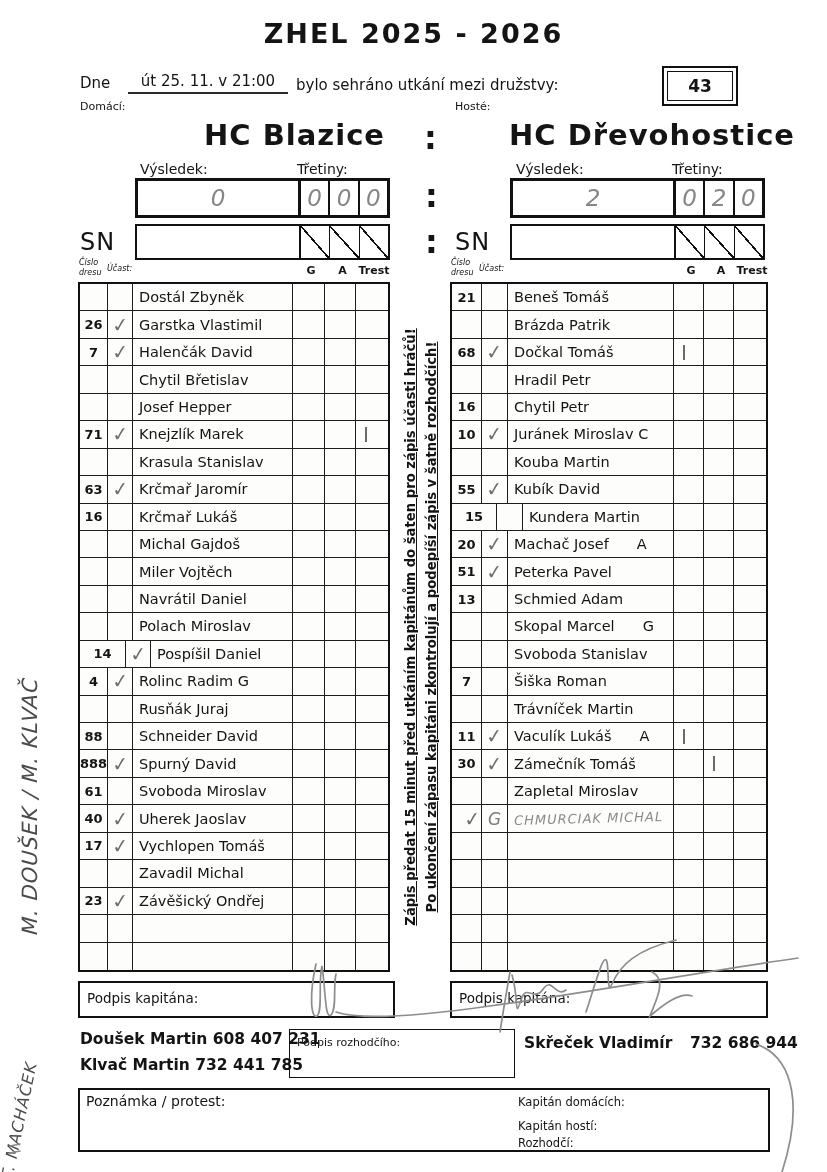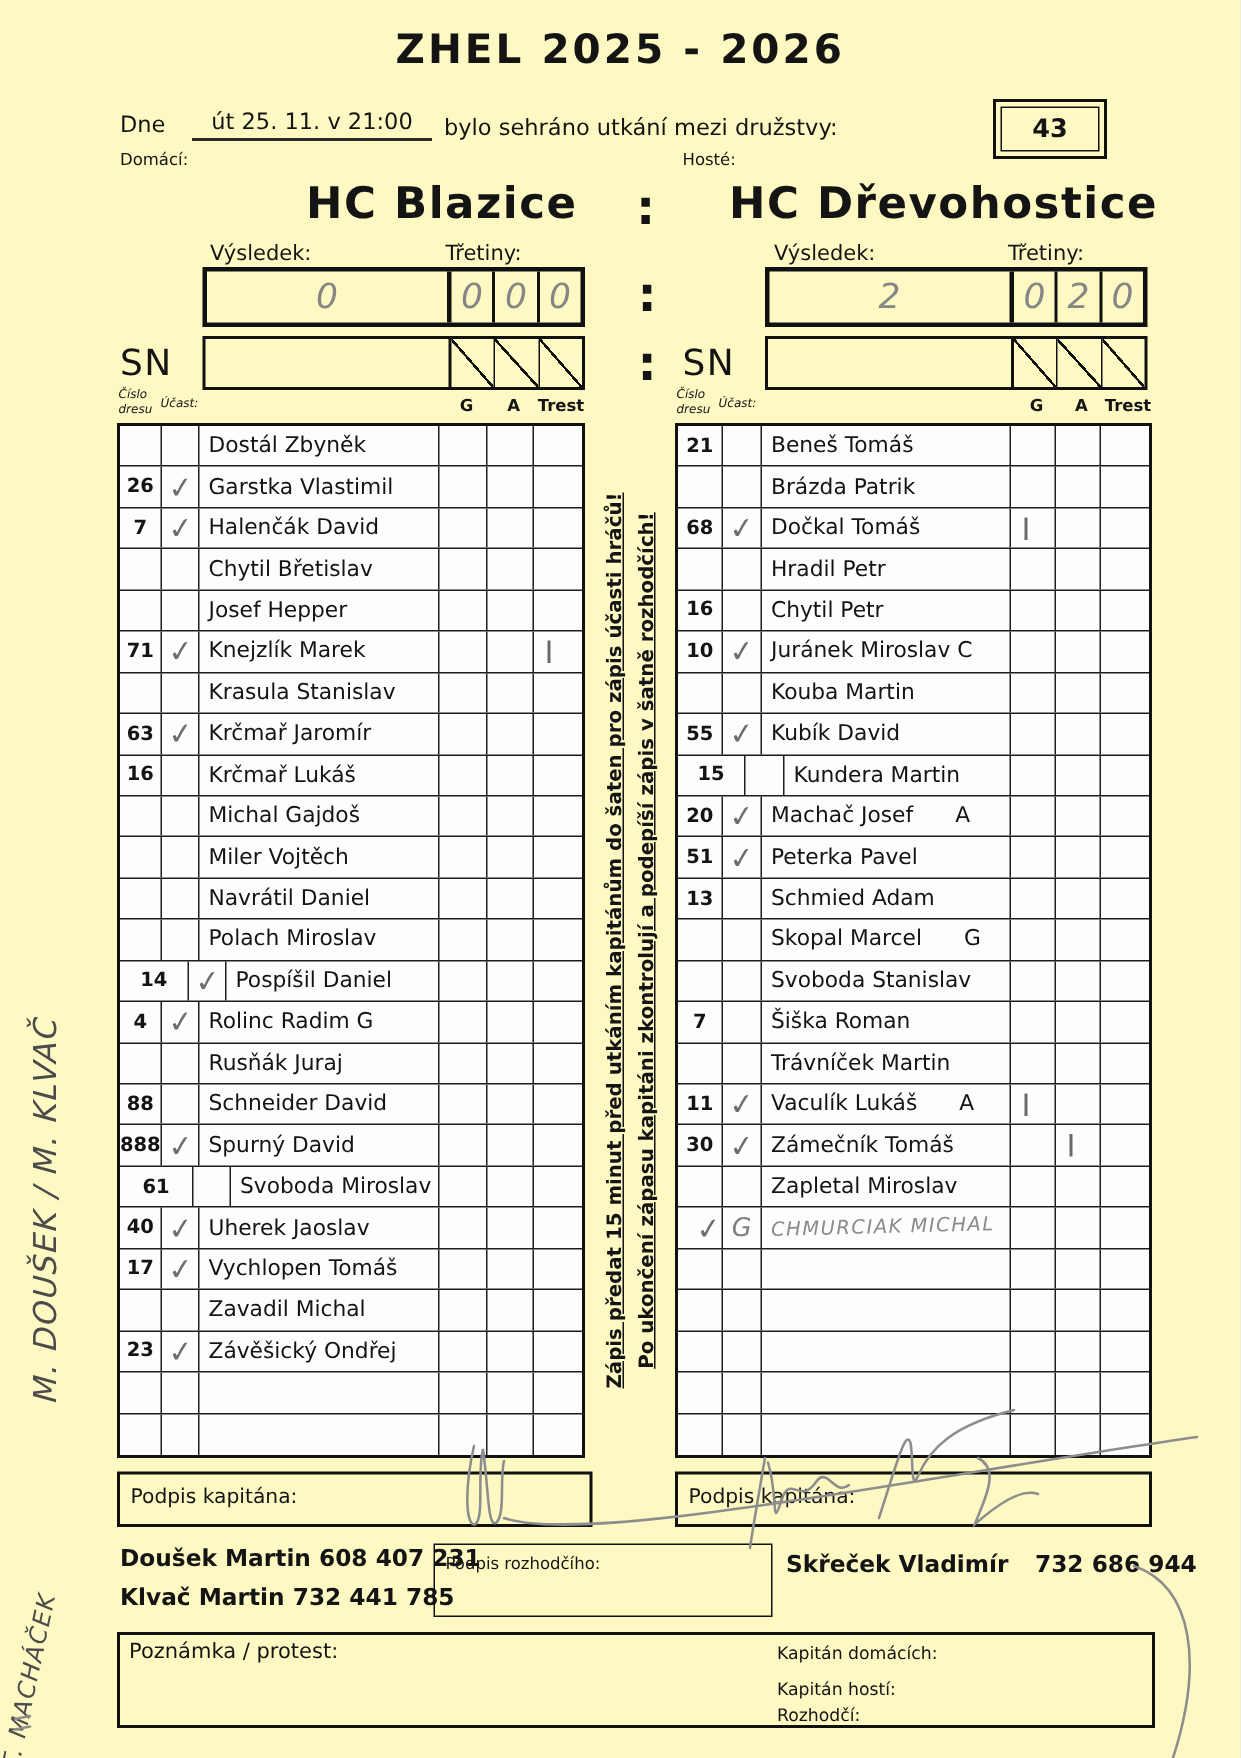--- a/index.html
+++ b/index.html
@@ -1,16 +1,16 @@
 <!DOCTYPE html>
 <html><head>
 <meta charset="utf-8">
 <style>
   html,body{margin:0;padding:0;background:#e8e8e8;}
-  .page{position:relative;width:827px;height:1172px;background:#fef9c3;margin:0 auto;overflow:hidden;
+  .page{position:relative;width:827px;height:1172px;background:#ffffff;margin:0 auto;overflow:hidden;
         font-family:"DejaVu Sans","Liberation Sans",sans-serif;color:#141414;}
   .abs{position:absolute;}
   .title{left:0;top:18px;width:100%;text-align:center;font-size:27px;font-weight:bold;letter-spacing:2px;}
   .lbl{font-size:15px;}
   .small{font-size:11px;}
   .tiny{font-size:8px;}
   .date-val{left:128px;top:72px;width:160px;text-align:center;font-size:15px;border-bottom:2px solid #2a2a2a;padding-bottom:2px;}
   .matchno-outer{left:662px;top:66px;width:72px;height:36px;border:2px solid #111;}
   .matchno-inner{position:absolute;left:3px;top:3px;right:3px;bottom:3px;border:1px solid #111;
                  display:flex;align-items:center;justify-content:center;font-size:17px;font-weight:bold;}
@@ -65,21 +65,21 @@
   <div class="abs date-val">út 25. 11. v 21:00</div>
   <div class="abs lbl" style="left:296px;top:76px;">bylo sehráno utkání mezi družstvy:</div>
   <div class="abs matchno-outer">
     <div class="matchno-inner">43</div>
   </div>
   <div class="abs small" style="left:80px;top:100px;">Domácí:</div>
   <div class="abs small" style="left:455px;top:100px;">Hosté:</div>
 
   <div class="abs team-name" style="left:95px;width:290px;">HC Blazice</div>
   <div class="abs colon" style="left:424px;top:122px;">:</div>
-  <div class="abs team-name" style="left:462px;width:310px;">HC Dřevohostice</div>
+  <div class="abs team-name" style="left:485px;width:310px;">HC Dřevohostice</div>
 
   <div class="abs" style="left:140px;top:161px;font-size:14px;">Výsledek:</div>
   <div class="abs" style="left:297px;top:161px;font-size:14px;">Třetiny:</div>
   <div class="abs" style="left:516px;top:161px;font-size:14px;">Výsledek:</div>
   <div class="abs" style="left:672px;top:161px;font-size:14px;">Třetiny:</div>
 
   <div class="abs scorebox" style="left:135px;top:178px;width:255px;">
     <div class="res">
       <span class="hand-digit">0</span>
     </div>
@@ -330,21 +330,21 @@
           <span class="check">✓</span>
         </div>
         <div class="c-name" style="width: 164px; flex: 1 1 0%;">
           <span>Spurný David</span>
         </div>
         <div class="c-stat" style="width: 32px;"></div>
         <div class="c-stat" style="width: 31px;"></div>
         <div class="c-stat" style="width: 32px;"></div>
       </div>
       <div class="roster-row">
-        <div class="c-num" style="width: 49px;">61</div>
+        <div class="c-num" style="width: 28px;">61</div>
         <div class="c-check" style="width: 25px;"></div>
         <div class="c-name" style="width: 164px; flex: 1 1 0%;">
           <span>Svoboda Miroslav</span>
         </div>
         <div class="c-stat" style="width: 32px;"></div>
         <div class="c-stat" style="width: 31px;"></div>
         <div class="c-stat" style="width: 32px;"></div>
       </div>
       <div class="roster-row">
         <div class="c-num" style="width: 28px;">40</div>

